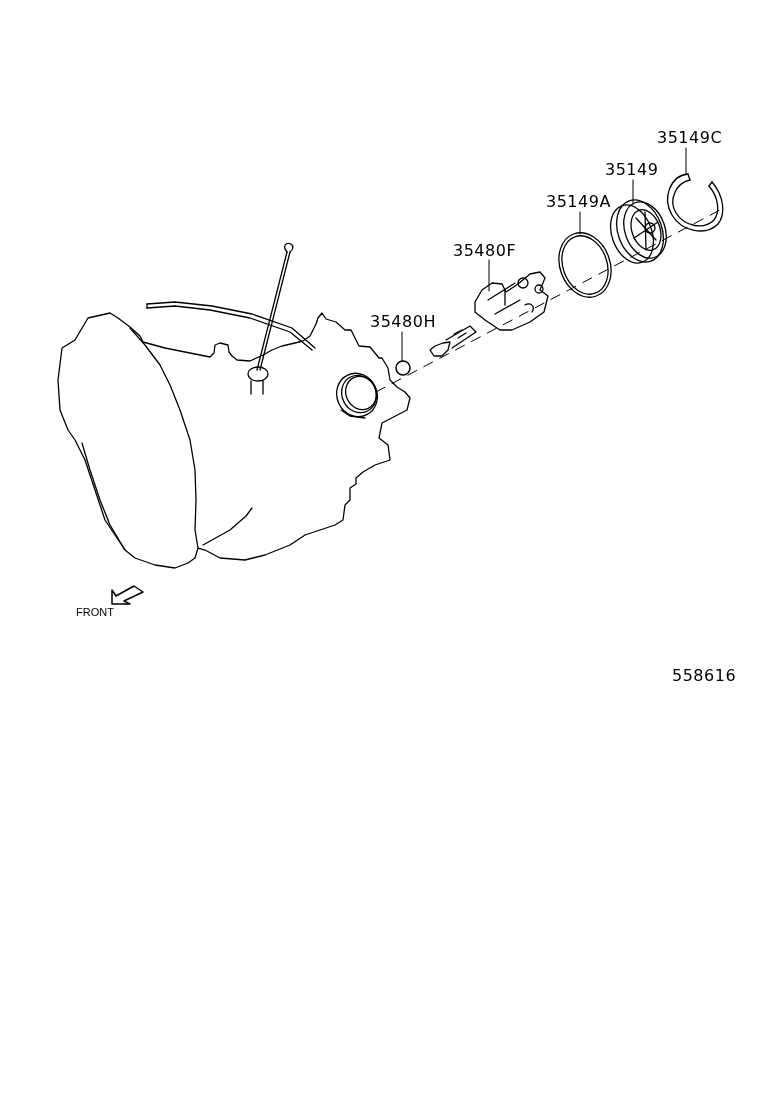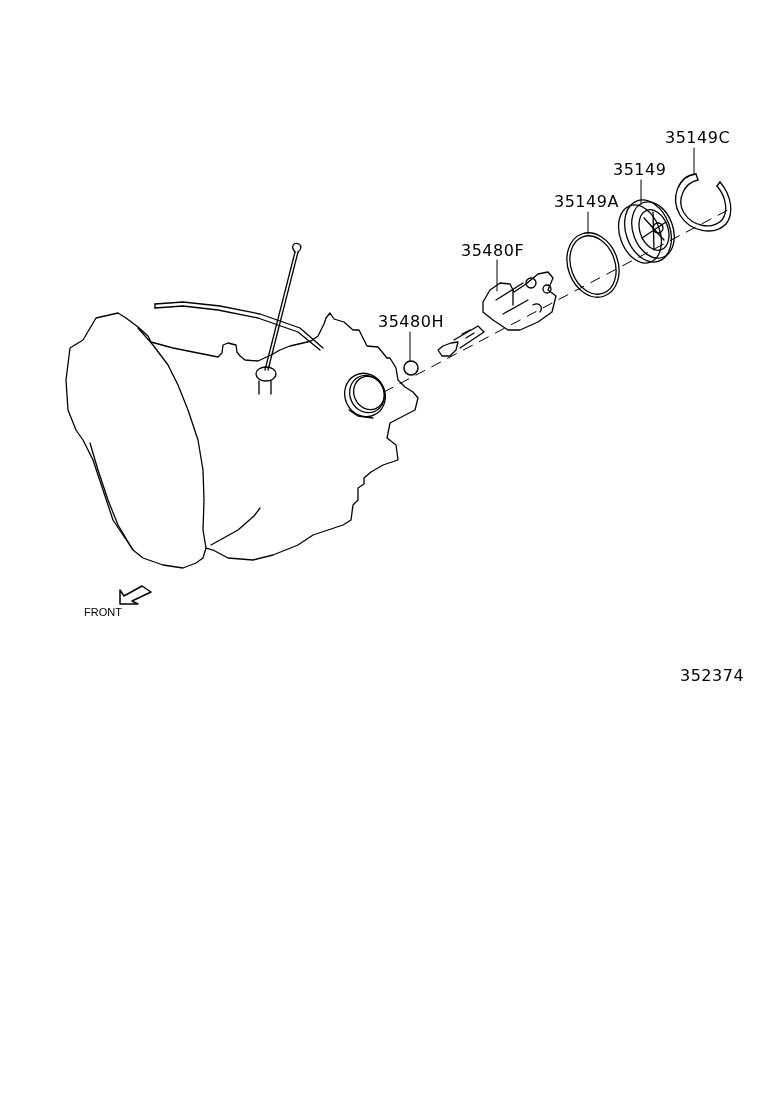--- a/index.html
+++ b/index.html
@@ -1,17 +1,17 @@
 <!DOCTYPE html>
 <html><head>
   <meta charset="utf-8">
   <style>
     html, body { margin: 0; padding: 0; background: #ffffff; }
     body { width: 760px; height: 1112px; position: relative; overflow: hidden; }
-    #canvas { position: absolute; left: 8px; top: 0; width: 636px; height: 1112px; }
+    #canvas { position: absolute; left: 0; top: 0; width: 636px; height: 1112px; }
     .label {
       position: absolute;
       font-family: "DejaVu Sans", sans-serif;
       font-size: 16px;
       color: #000;
       letter-spacing: 0.5px;
       white-space: nowrap;
       line-height: 1;
     }
     .front-label {
@@ -105,14 +105,14 @@
   </svg>
 
   <div class="label" style="left:657px;top:130px;">35149C</div>
   <div class="label" style="left:605px;top:162px;text-align:center;">35149</div>
   <div class="label" style="left:546px;top:194px;text-align:center;">35149A</div>
   <div class="label" style="left:453px;top:243px;">35480F</div>
   <div class="label" style="left:370px;top:314px;text-align:right;">35480H</div>
 
   <div class="front-label" style="left:76px;top:607px;">FRONT</div>
 
-  <div class="label" style="left:672px;top:668px;">352374</div>
+  <div class="label" style="left:672px;top:668px;">558616</div>
 </div>
 
 </body></html>

